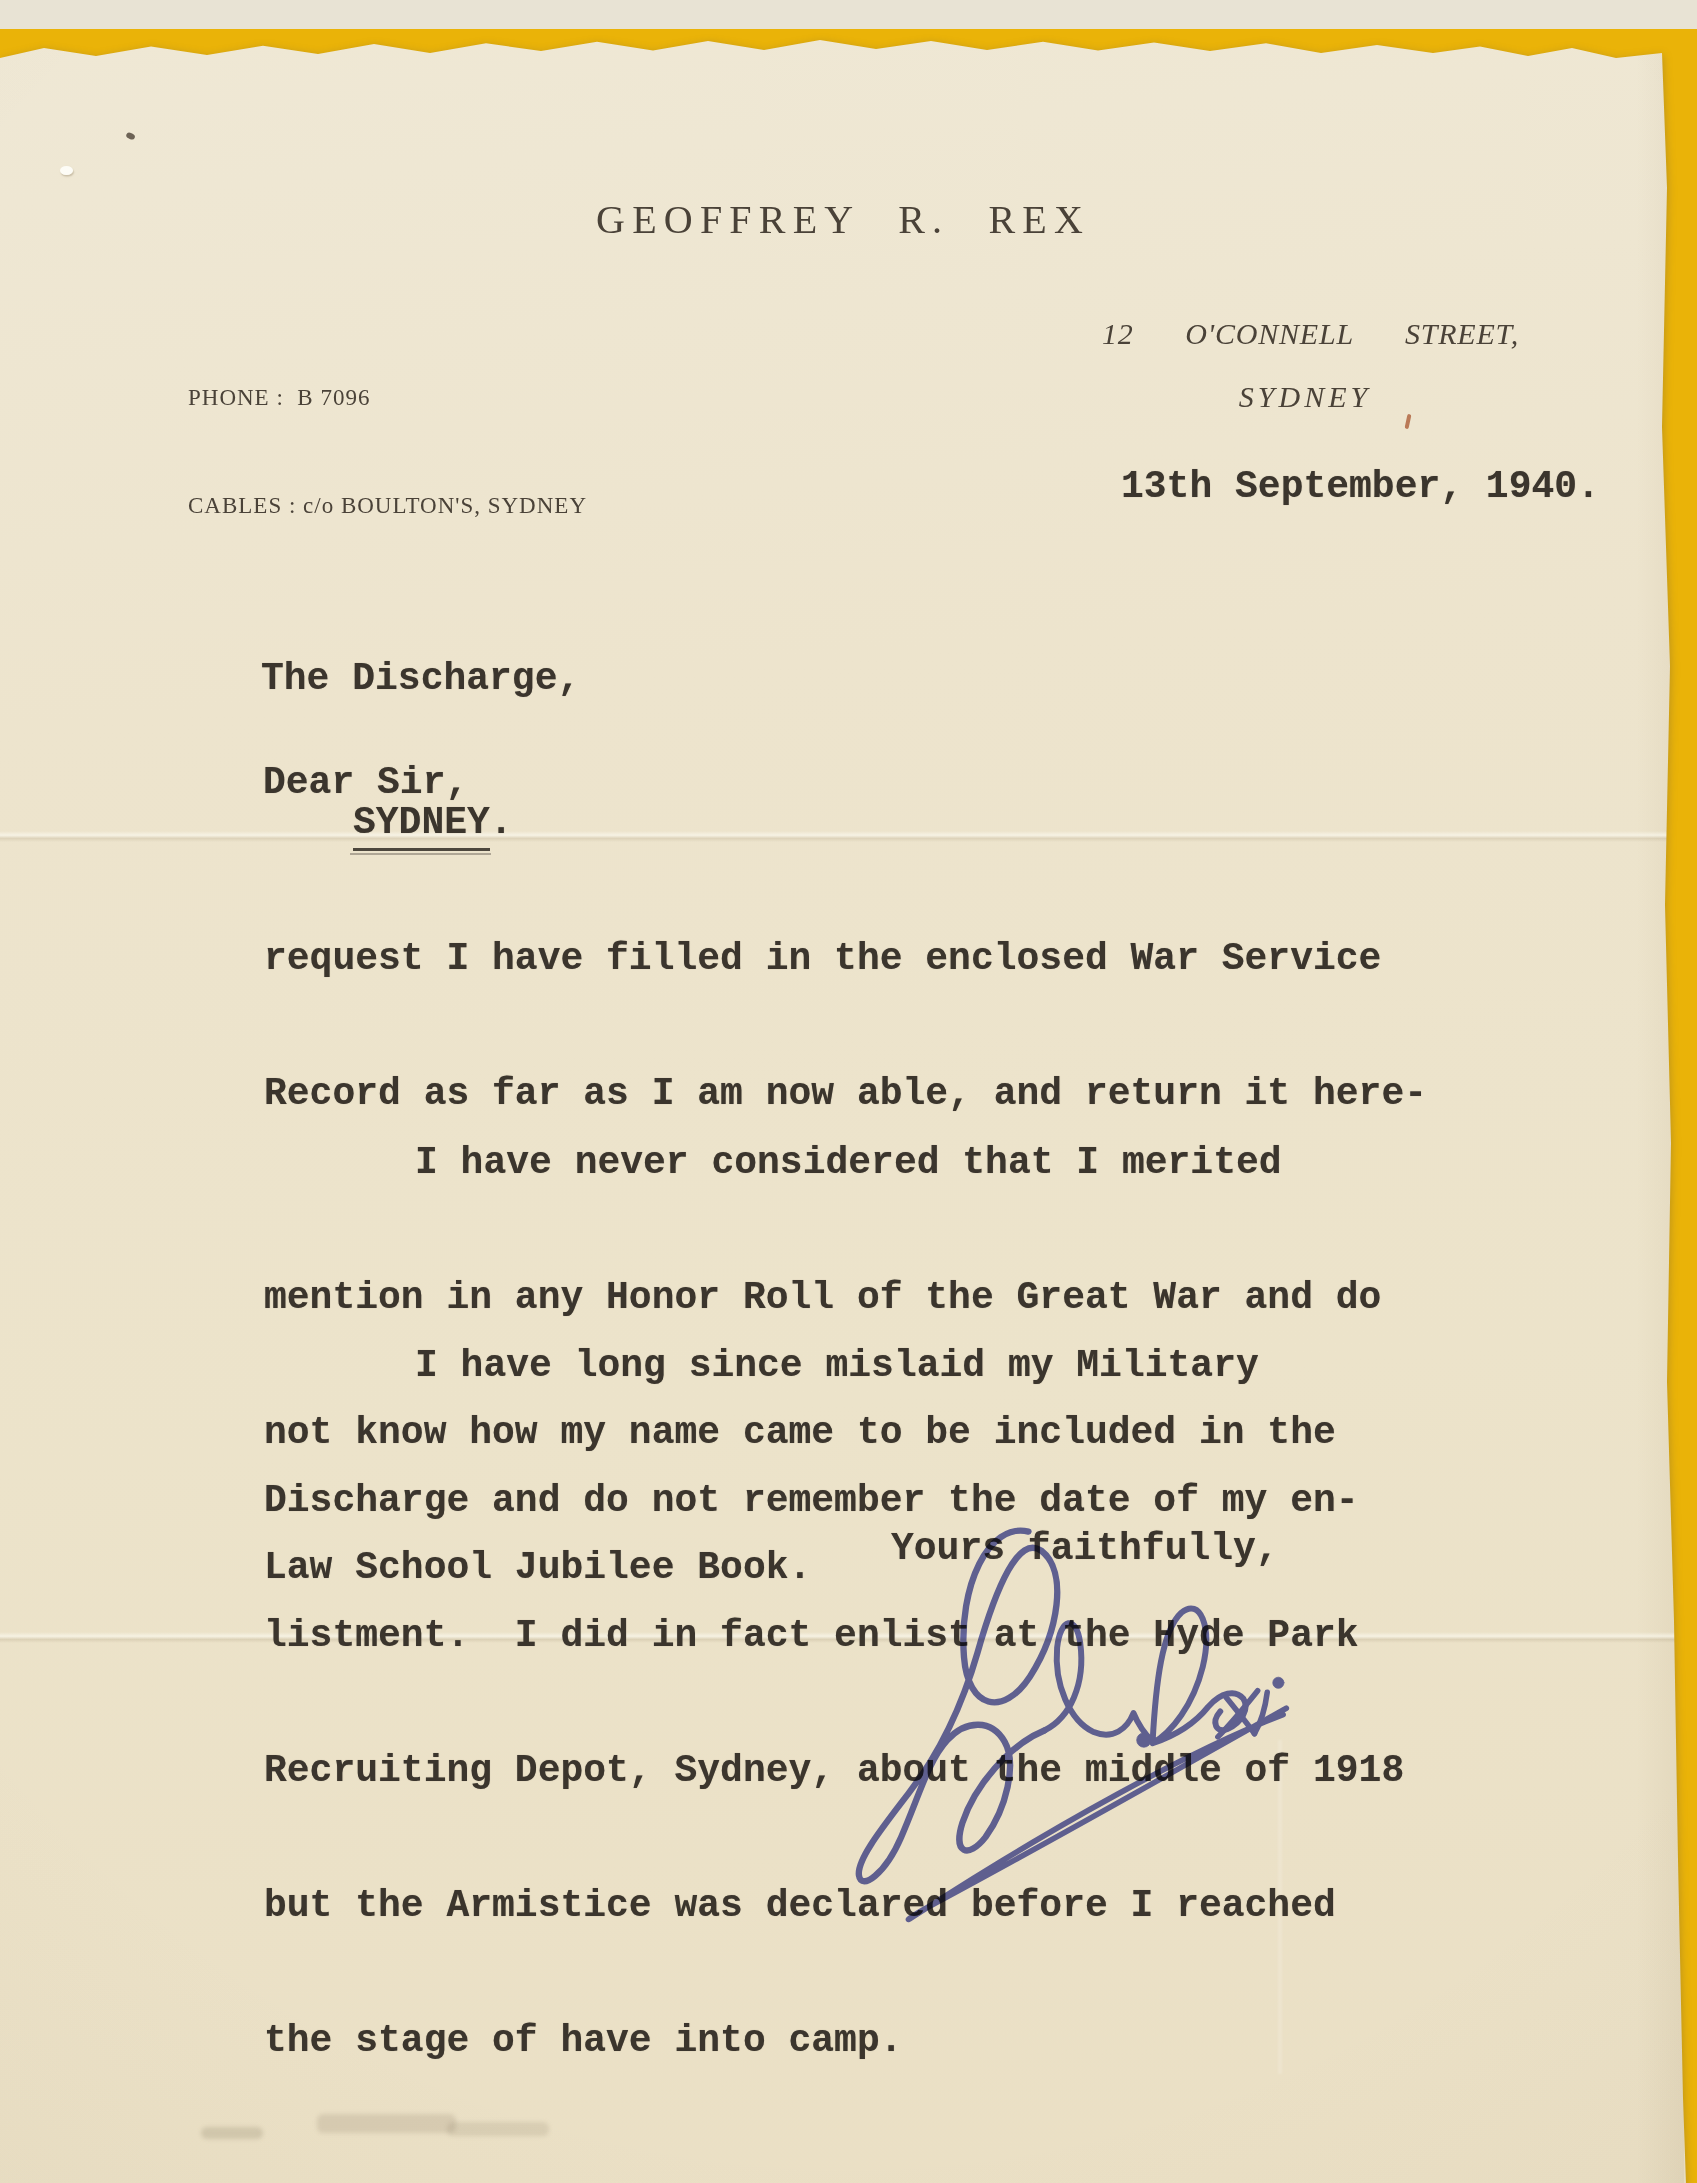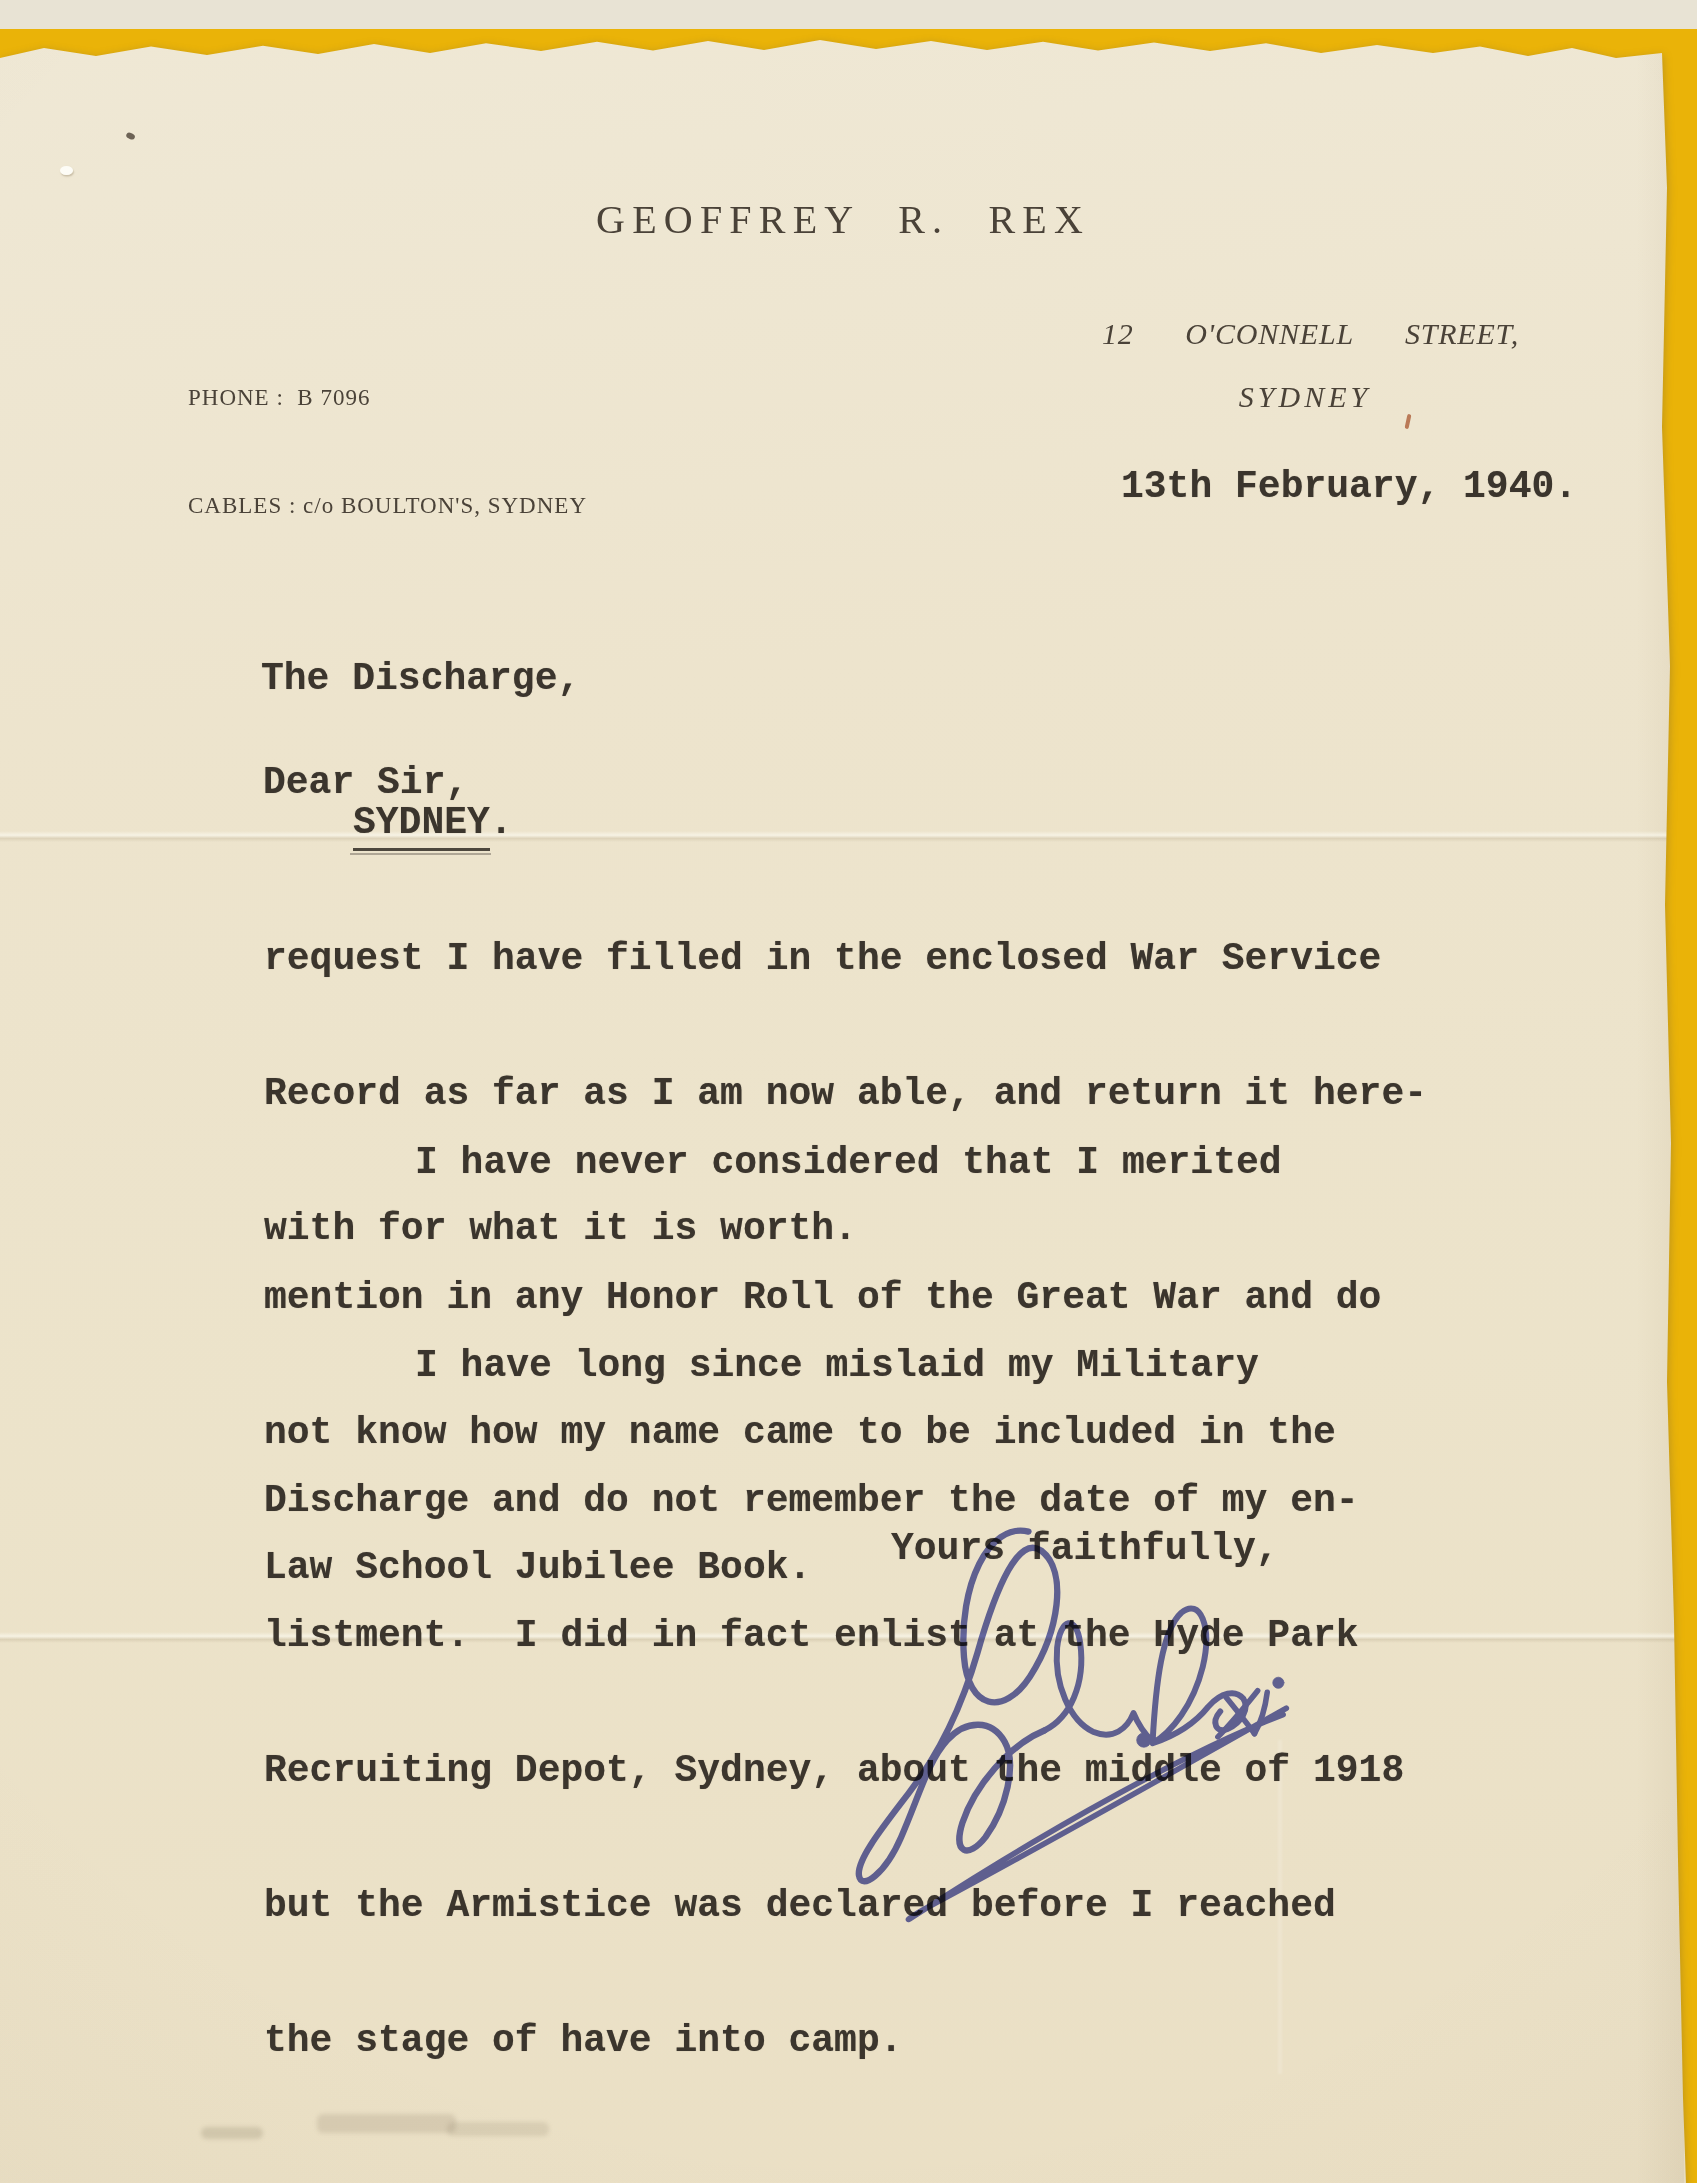--- a/index.html
+++ b/index.html
@@ -84,33 +84,32 @@
       <div id="lh-contact" class="lp">
         <div>PHONE :  B 7096</div>
         <div>CABLES : c/o BOULTON'S, SYDNEY</div>
       </div>
 
       <div id="lh-addr" class="lp">
         <div class="l1">12  O'CONNELL  STREET,</div>
         <div class="l2">SYDNEY</div>
       </div>
 
-      <div id="date" class="tw">13th February, 1940.</div>
+      <div id="date" class="tw">13th September, 1940.</div>
 
       <div id="recipient" class="tw">
         <div class="r1">The Discharge,</div>
         <div class="r3"><span class="city">SYDNEY</span><span>.</span></div>
       </div>
 
       <div id="salutation" class="tw">Dear Sir,</div>
 
       <div id="para1" class="para tw">
         <div class="tline">request I have filled in the enclosed War Service</div>
         <div class="tline">Record as far as I am now able, and return it here-</div>
-        <div class="tline">with for what it is worth.</div>
       </div>
 
       <div id="para2" class="para tw">
         <div class="tline first">I have never considered that I merited</div>
         <div class="tline">mention in any Honor Roll of the Great War and do</div>
         <div class="tline">not know how my name came to be included in the</div>
         <div class="tline">Law School Jubilee Book.</div>
       </div>
 
       <div id="para3" class="para tw">

